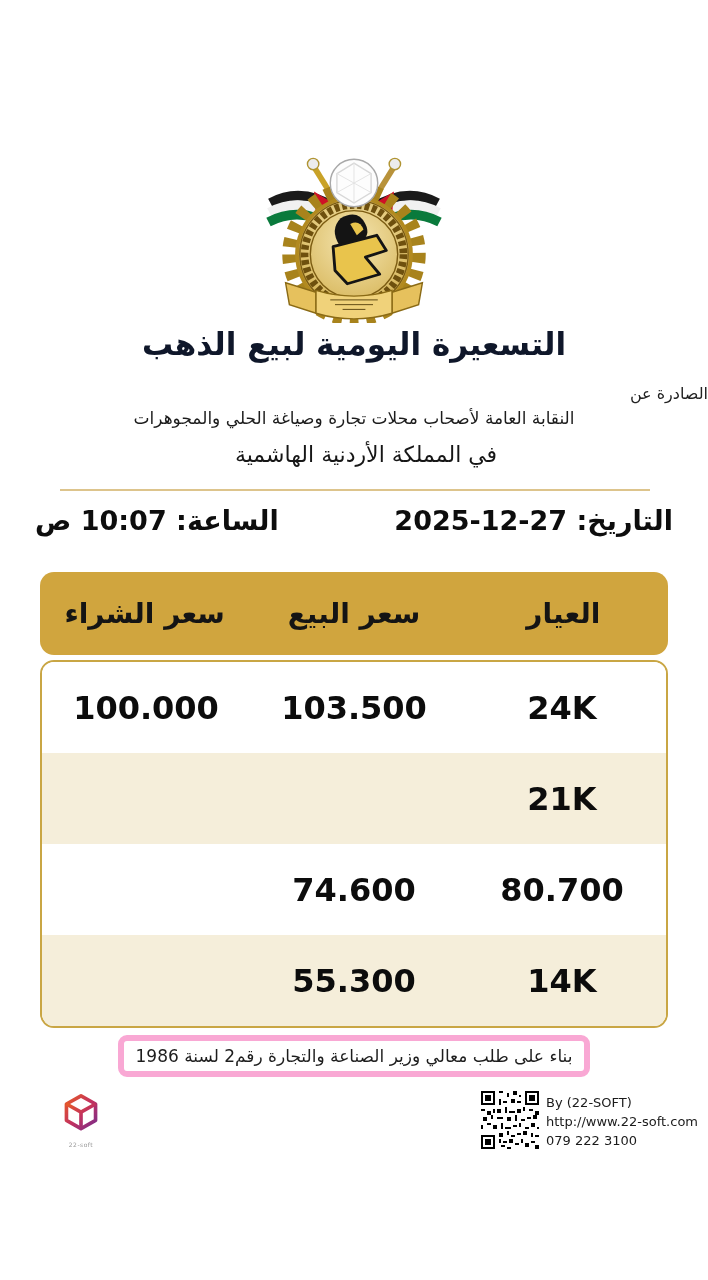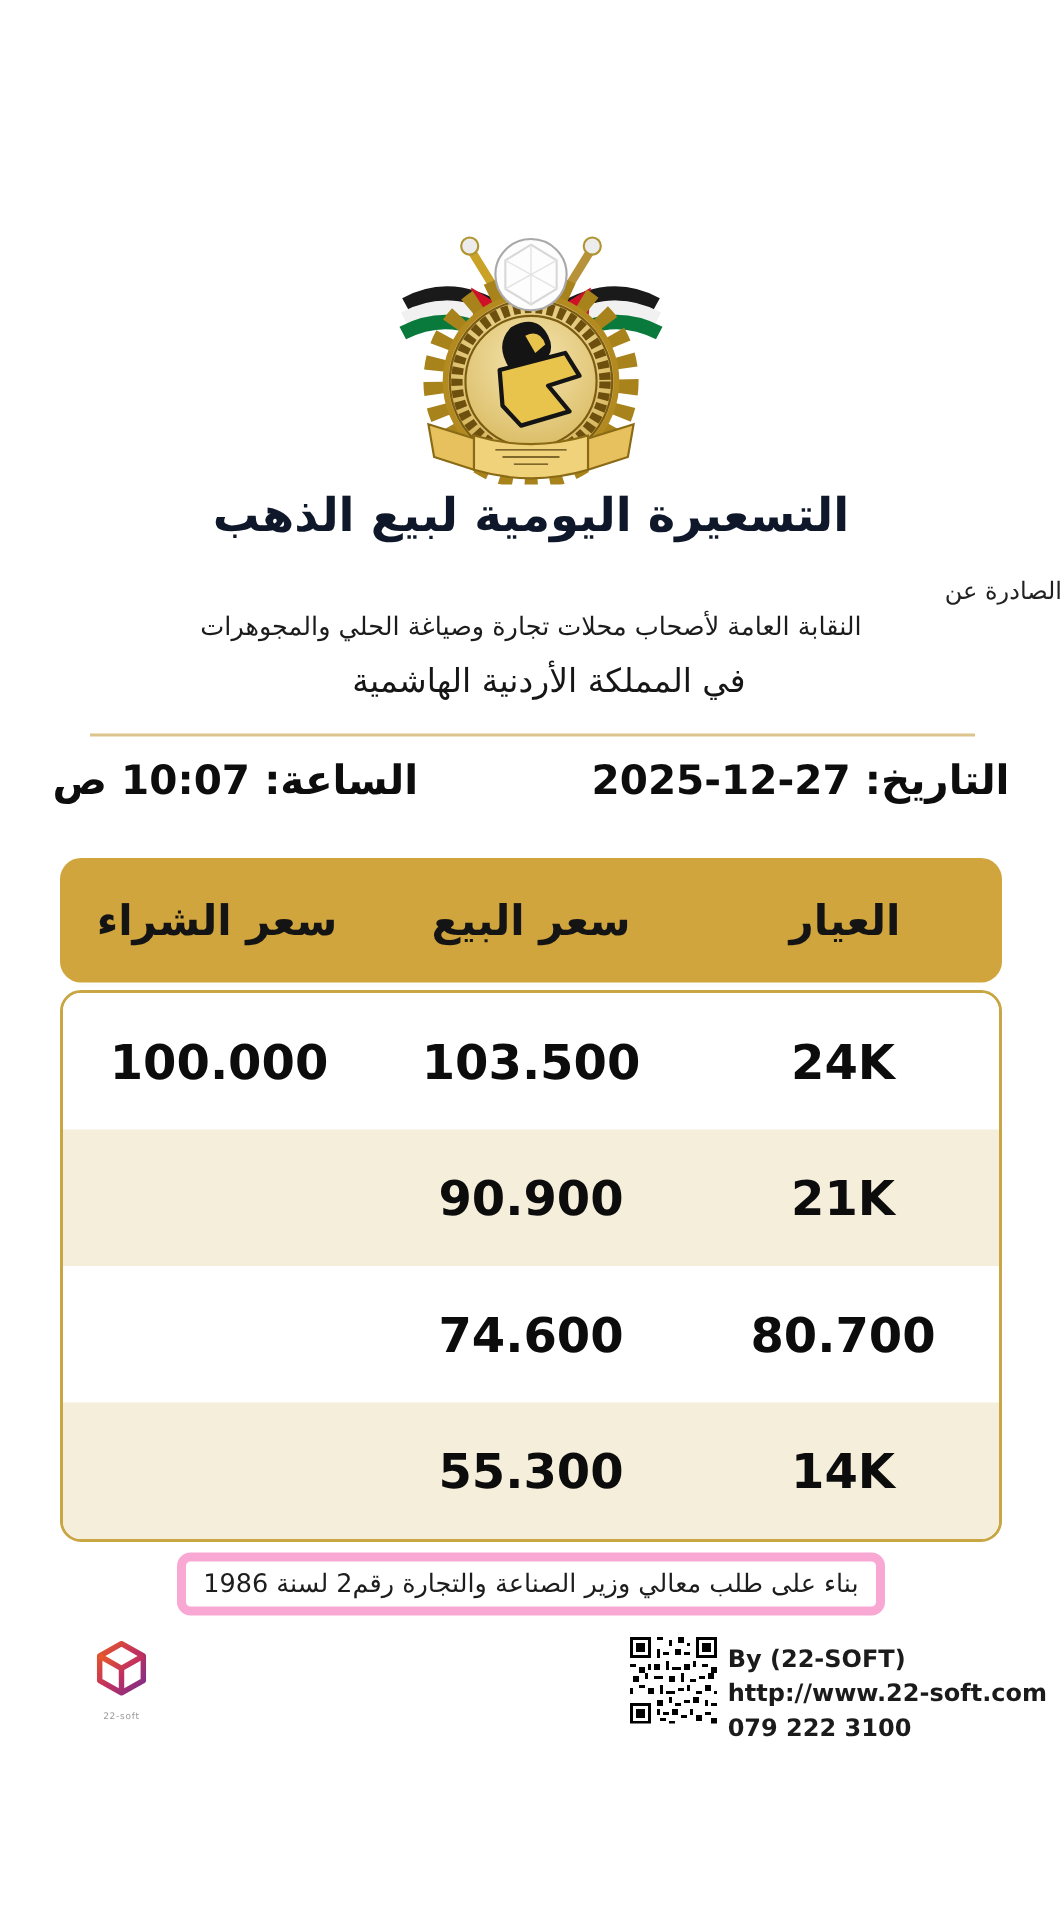--- a/index.html
+++ b/index.html
@@ -41,21 +41,21 @@
   .footnote-wrap { position:absolute; top:1035px; left:0; width:100%; text-align:center; }
   .footnote { display:inline-block; border:6px solid #f9a8d4; border-radius:9px;
               padding:5px 12px; font-size:17px; color:#1d1d1d; direction:rtl;
               unicode-bidi:plaintext; background:#fff; }
 
   .brand-left { position:absolute; top:1092px; left:58px; width:46px; text-align:center; }
   .brand-left .caption { font-size:6px; color:#999; letter-spacing:.5px; margin-top:1px; }
 
   .brand-right { position:absolute; top:1091px; right:10px; display:flex;
                  align-items:flex-start; gap:7px; }
-  .brand-text { font-size:16px; line-height:1.45; color:#1b1b1b; padding-top:3px;font-weight:bold; }
+  .brand-text { font-size:13px; line-height:1.45; color:#1b1b1b; padding-top:3px; }
 </style>
 </head>
 <body>
 
 <div class="page">
 
   <div class="emblem">
     <svg width="190" height="183" viewBox="0 0 200 192">
       <defs>
         <radialGradient id="discGrad" cx="50%" cy="38%" r="75%">
@@ -138,21 +138,20 @@
       <div>سعر الشراء</div>
     </div>
     <div class="tbody">
       <div class="trow">
         <div>24K</div>
         <div>103.500</div>
         <div>100.000</div>
       </div>
       <div class="trow">
         <div>21K</div>
-        <div>90.900</div>
       </div>
       <div class="trow">
         <div>80.700</div>
         <div>74.600</div>
       </div>
       <div class="trow">
         <div>14K</div>
         <div>55.300</div>
       </div>
     </div>

